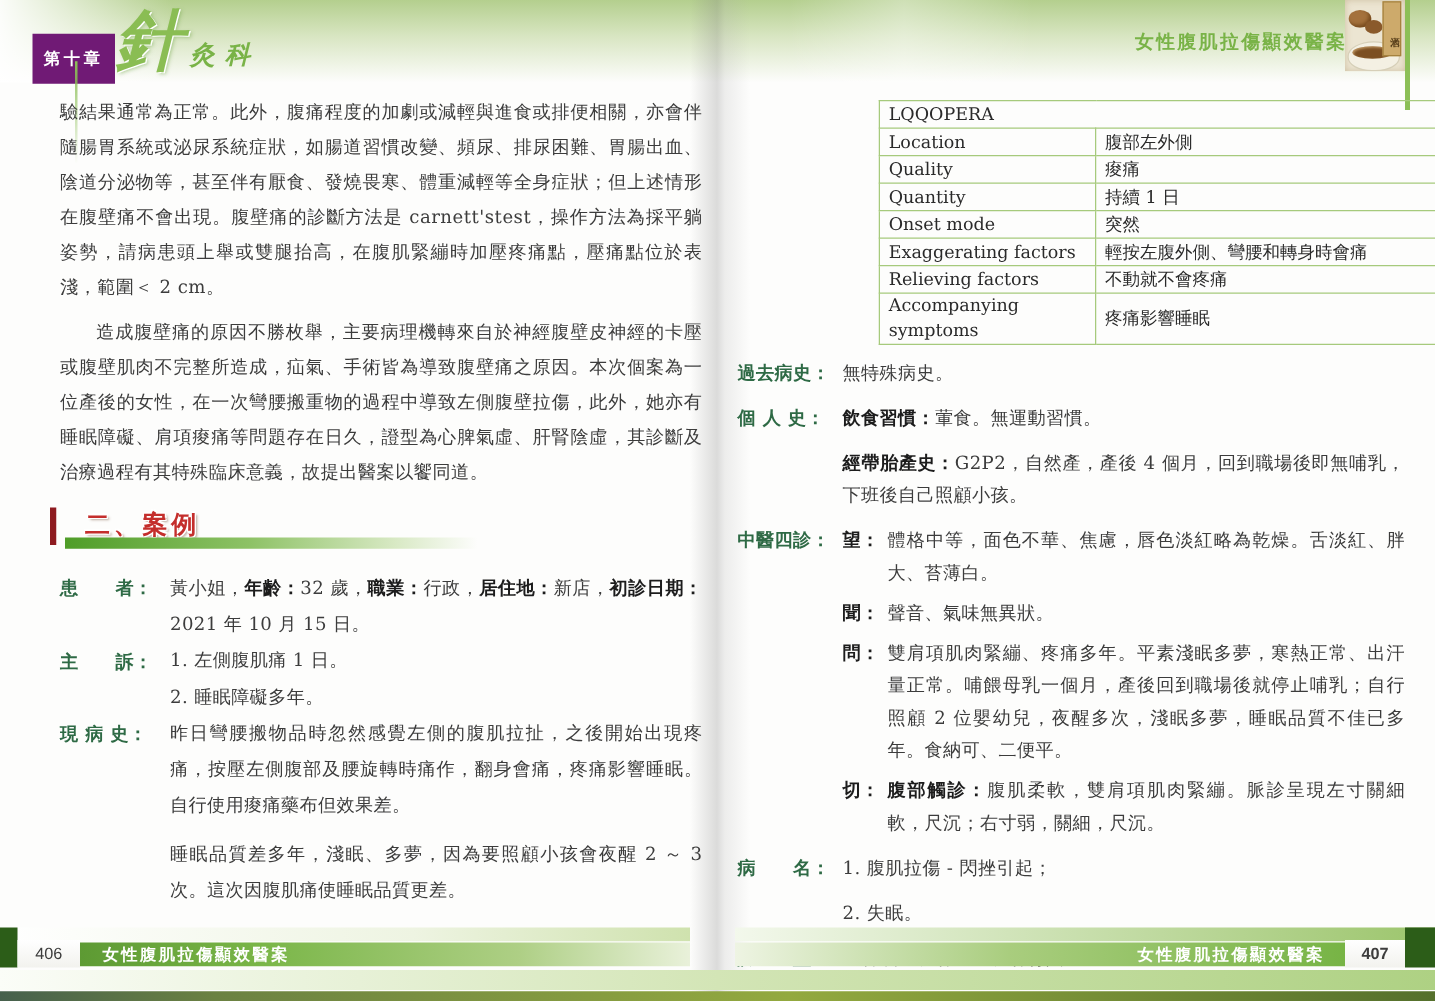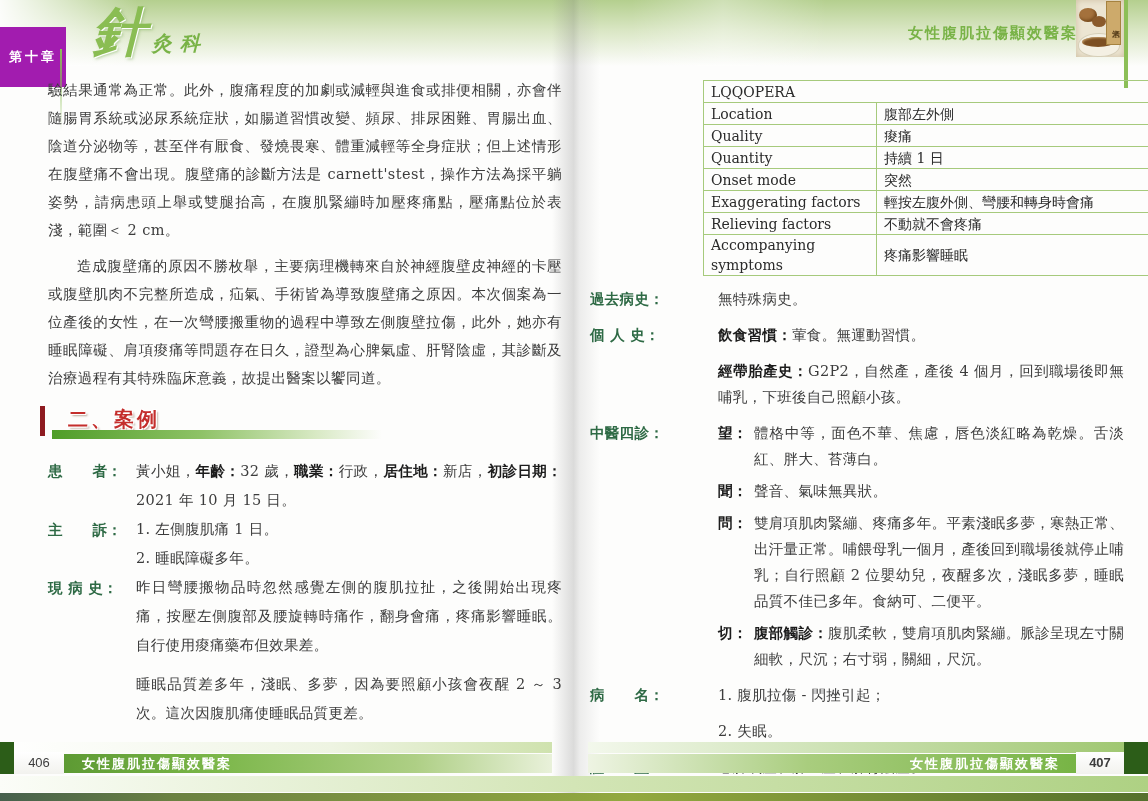--- a/index.html
+++ b/index.html
@@ -3,22 +3,22 @@
 <meta charset="utf-8">
 <style>
   html,body{margin:0;padding:0;background:#d9d9d9;}
   .book{position:relative;width:1148px;height:801px;background:#fdfdfc;overflow:hidden;
         font-family:"DejaVu Serif","Liberation Serif",serif;color:#3c3c3c;}
   
   .top-band{position:absolute;top:0;left:0;width:1148px;height:66px;
             background:linear-gradient(180deg,#b4cf8e 0%,#d9e6c3 45%,#fdfdfc 100%);}
   .top-band::before{content:"";position:absolute;inset:0;
             background:linear-gradient(90deg,rgba(255,255,255,.95) 0%,rgba(255,255,255,0) 12%,rgba(255,255,255,0) 55%,rgba(255,255,255,.35) 63%,rgba(255,255,255,0) 72%);}
-  .chapter-badge{position:absolute;top:27px;left:0;background:#a21caf;color:#fff;
-            font-size:13px;font-weight:bold;letter-spacing:3px;padding:21px 9px;font-family:"Liberation Sans",sans-serif;}
+  .chapter-badge{position:absolute;top:27px;left:26px;background:#701a75;color:#fff;
+            font-size:13px;font-weight:bold;letter-spacing:3px;padding:11px 9px;font-family:"Liberation Sans",sans-serif;}
   .chapter-line{position:absolute;top:49px;left:60px;width:2px;height:82px;
             background:linear-gradient(180deg,#8cbf57,rgba(140,191,87,0));}
   .chapter-char{position:absolute;top:-4px;left:92px;font-size:54px;font-weight:bold;color:#8abd53;
             text-shadow:1px 1px 0 #fff,2px 2px 3px rgba(120,170,80,.5);font-style:italic;}
   .chapter-rest{position:absolute;top:30px;left:152px;font-size:20px;color:#79b347;font-weight:bold;
             letter-spacing:8px;font-style:italic;}
   .right-title{position:absolute;top:24px;left:908px;width:150px;font-size:15px;font-weight:bold;
             color:#79b347;letter-spacing:2px;white-space:nowrap;}
   
   .photo{position:absolute;top:0;left:1076px;width:48px;height:57px;background:#ece5d2;overflow:hidden;
@@ -49,21 +49,21 @@
   .entry .lab{flex:none;width:88px;font-weight:bold;color:#2e6a45;}
   .entry .val{flex:1;text-align:justify;}
   .entry .val p{margin:0;}
   .entry .val p.gap{margin-top:10px;}
   .bb{font-weight:bold;color:#1c1c1c;}
   
   .rp{position:absolute;top:80px;left:590px;width:534px;}
   table.lqq{border-collapse:collapse;margin-left:113px;width:495px;font-size:14px;}
   table.lqq td{border:1.6px solid #a6ca7c;padding:0px 7px;height:21px;line-height:20px;color:#2a2a2a;}
   table.lqq td.k{width:158px;}
-  .rp .entry{margin-top:6px;line-height:26px;font-size:14.5px;gap:44px;}
+  .rp .entry{margin-top:6px;line-height:26px;font-size:14.5px;}
   .rp .entry .lab{width:84px;}
   .rp .block{margin-top:10px;}
   .sub{display:flex;}
   .sub .slab{flex:none;width:36px;font-weight:bold;color:#1c1c1c;}
   .sub .sval{flex:1;text-align:justify;}
   .subgap{margin-top:6px;}
   
   .f-strip-left{position:absolute;top:742px;left:0;width:552px;height:11px;
         background:linear-gradient(90deg,#ffffff 0%,#eef4e2 60%,#cfe2ae 100%);}
   .f-strip-right{position:absolute;top:742px;left:588px;width:560px;height:11px;

